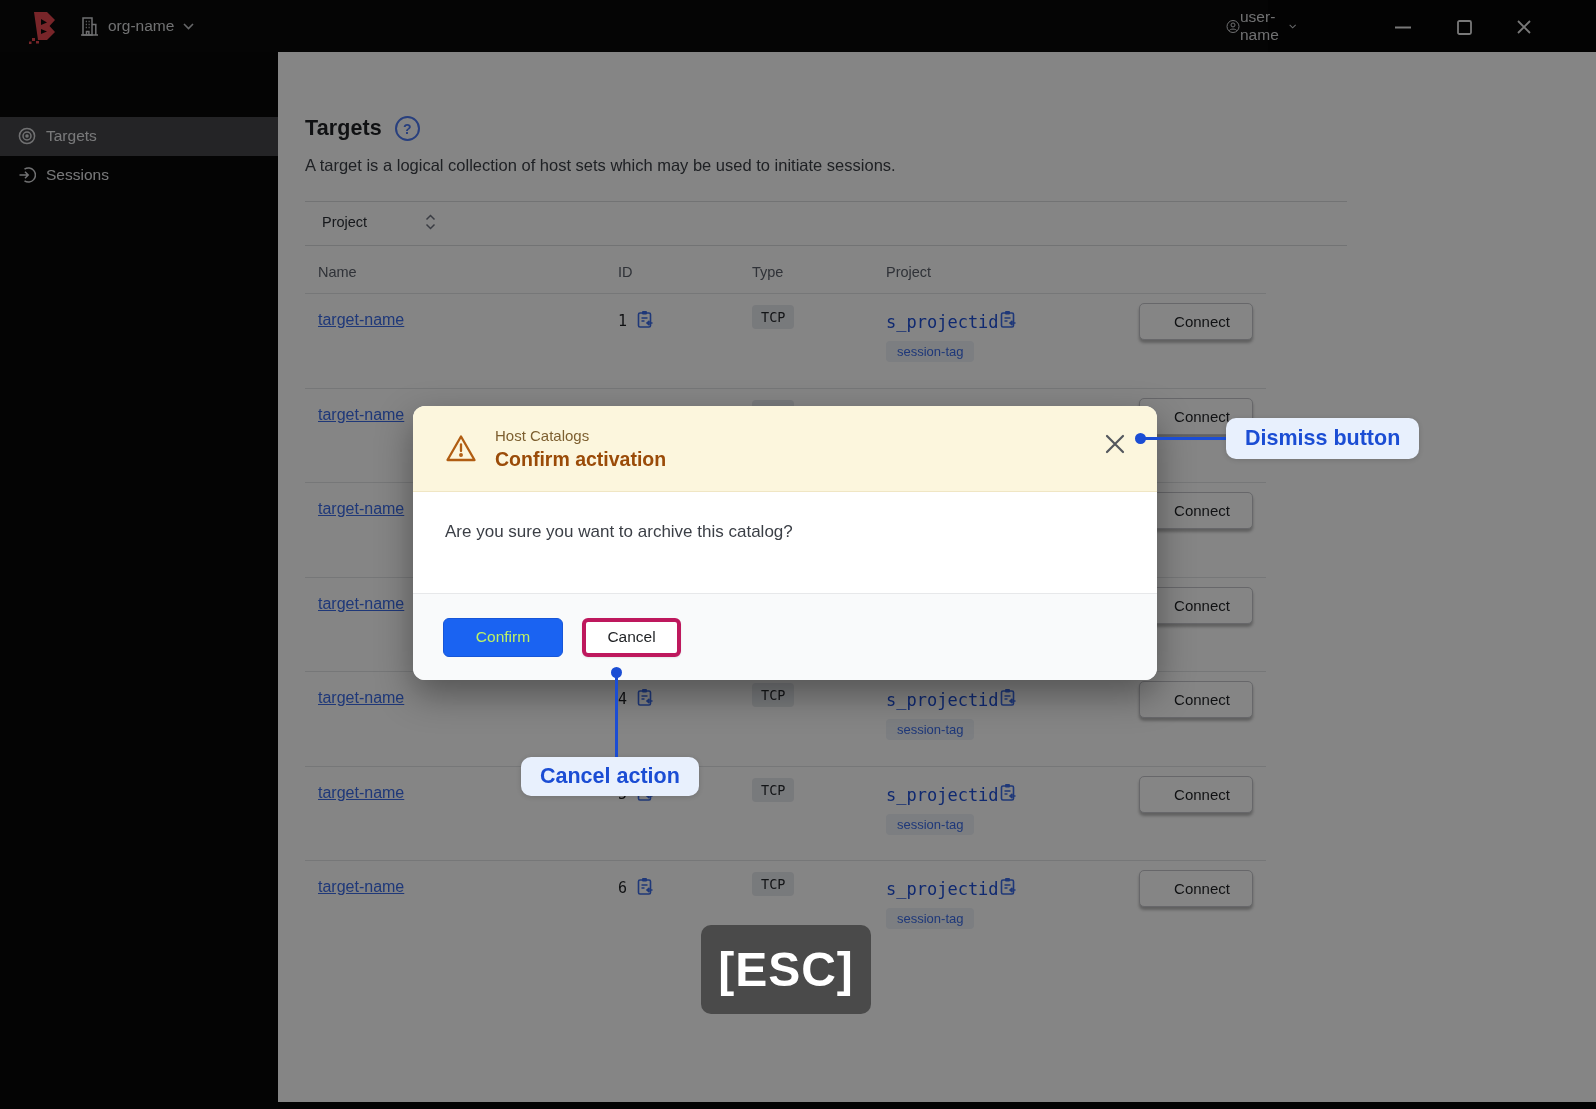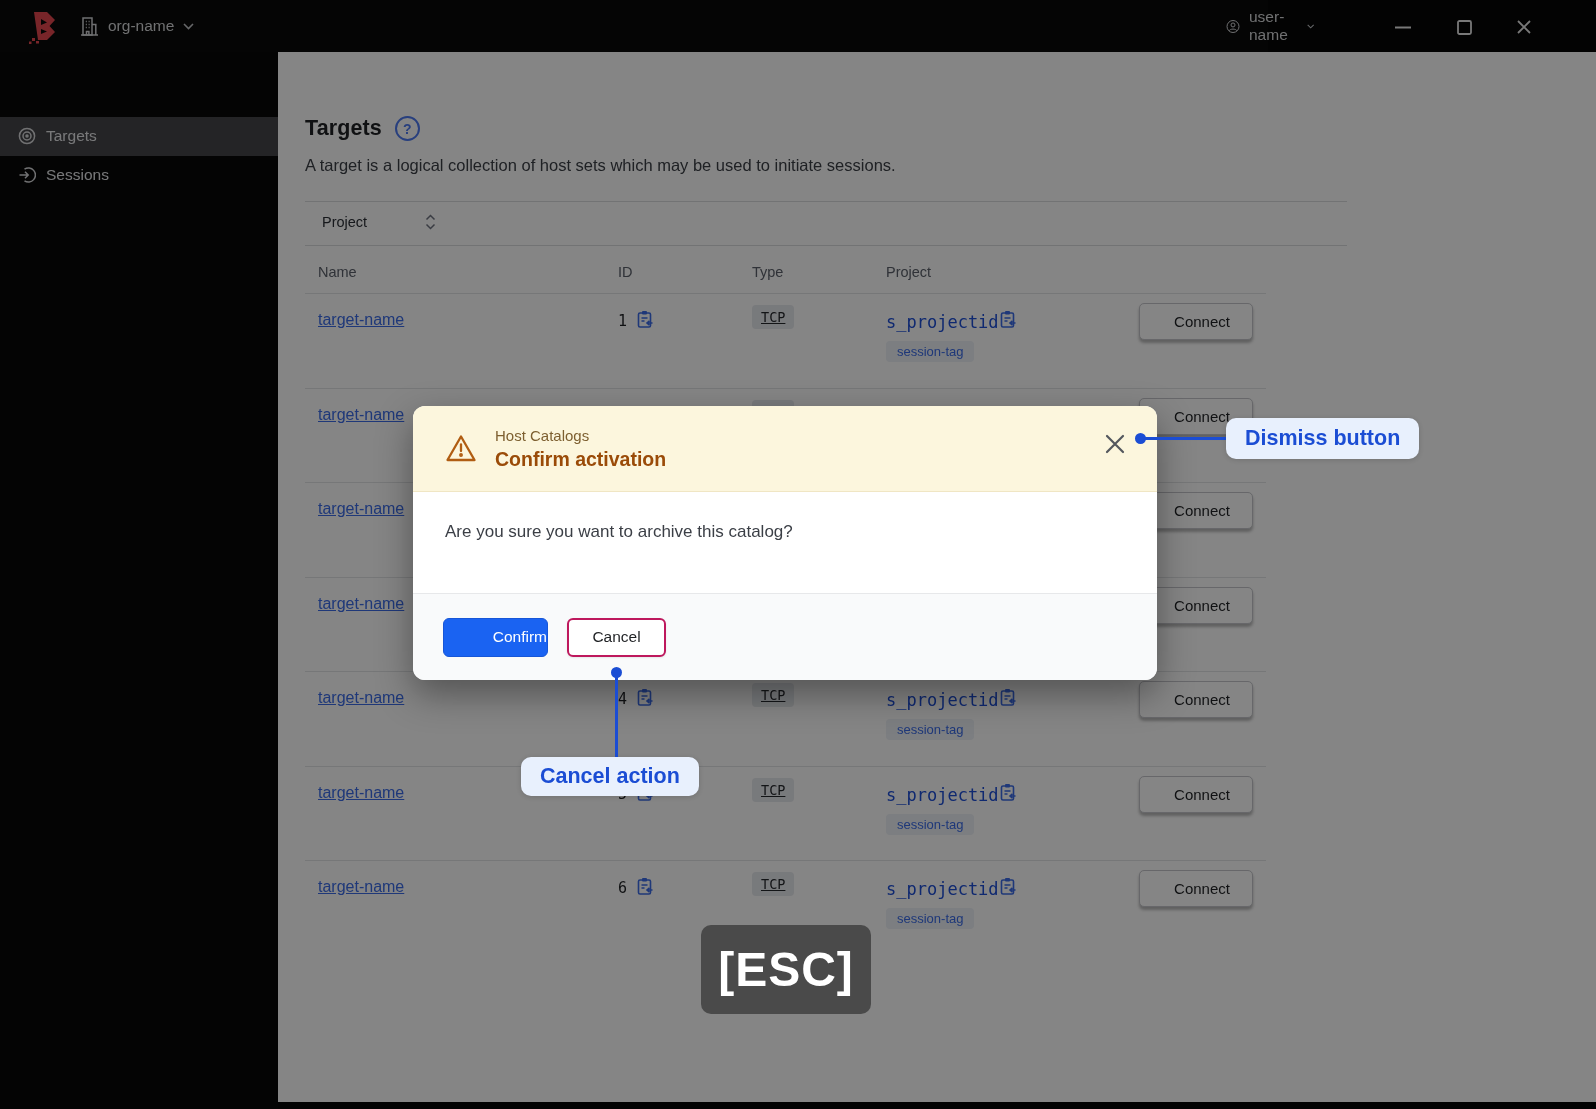--- a/index.html
+++ b/index.html
@@ -6,21 +6,21 @@
   html,body { width:1596px; height:1109px; overflow:hidden; background:#000; }
   body { position:relative; font-family:"Liberation Sans", sans-serif; }
 
   
   .app { position:absolute; inset:0; background:#050505; filter:brightness(0.52); z-index:1; }
 
   
   .topbar { position:absolute; left:0; top:0; width:1268px; height:52px; background:#0a0a0a; }
   .logo { position:absolute; left:28px; top:10px; width:32px; height:34px; }
   .org-switcher { position:absolute; left:80px; top:13px; height:26px; display:flex; align-items:center; gap:9px; color:#d7d8da; font-size:15.5px; cursor:pointer; }
-  .user-menu { position:absolute; left:1226px; top:13px; height:26px; display:flex; align-items:center; gap:9px; color:#d7d8da; font-size:15.5px; cursor:pointer; }
+  .user-menu { position:absolute; left:1226px; top:13px; height:26px; display:flex; align-items:center; color:#d7d8da; font-size:15.5px; cursor:pointer; }
   .winctl { position:absolute; top:18px; width:18px; height:18px; display:flex; align-items:center; justify-content:center; color:#e8e8e8; }
   .winctl.min { left:1394px; } .winctl.max { left:1455px; } .winctl.cls { left:1515px; }
 
   
   .sidebar { position:absolute; left:0; top:52px; width:278px; height:1057px; background:#070708; }
   .nav { position:absolute; left:0; top:65px; width:278px; }
   .nav-item { height:38.5px; display:flex; align-items:center; gap:10px; padding-left:18px; color:#e6e7e9; font-size:15.5px; cursor:pointer; }
   .nav-item.active { background:#46464a; }
   .nav-item .ic { width:18px; height:18px; flex:0 0 auto; }
 
@@ -39,37 +39,37 @@
   .thead { position:absolute; left:0; top:204px; height:37px; width:961px; font-size:14.5px; color:#5c616b; }
   .th { position:absolute; top:8px; }
   .th.c-name { left:13px; } .th.c-id { left:313px; } .th.c-type { left:447px; } .th.c-project { left:581px; }
 
   .rows { position:absolute; left:0; top:241px; width:961px; }
   .row { position:relative; height:94.5px; border-top:1px solid #e3e4e7; width:961px; }
   .target-link { position:absolute; left:13px; top:17px; font-size:16px; font-weight:500; color:#3b6ce8; text-decoration:underline; cursor:pointer; }
   .cell-id { position:absolute; left:313px; top:18px; font-family:"DejaVu Sans Mono", monospace; font-size:15px; color:#1f2124; }
   .copy-ic { position:absolute; top:16px; width:18px; height:19px; cursor:pointer; }
   .copy-id { left:331px; } .copy-prj { left:694px; }
-  .type-badge { position:absolute; left:447px; top:11px; background:#e7eaee; border-radius:4px; padding:4px 9px; font-family:"DejaVu Sans Mono", monospace; font-size:13.5px; color:#25282d;text-decoration:underline; }
+  .type-badge { position:absolute; left:447px; top:11px; background:#e7eaee; border-radius:4px; padding:4px 9px; font-family:"DejaVu Sans Mono", monospace; font-size:13.5px; color:#25282d; }
   .cell-project { position:absolute; left:581px; top:18px; font-family:"DejaVu Sans Mono", monospace; font-size:17px; color:#1d4ed8; }
   .tag-badge { position:absolute; left:581px; top:47px; background:#eef2f8; border-radius:4px; padding:3px 11px; font-size:13px; font-weight:500; color:#3b6ce8; }
   .connect-btn { position:absolute; left:834px; top:9px; width:114px; height:37px; background:#fff; border:1px solid #c6c7cb; border-radius:5px; font-family:"Liberation Sans", sans-serif; font-size:15px; color:#1f2124; box-shadow:0 3px 3px rgba(0,0,0,0.28); cursor:pointer;padding-left:12px; }
 
   
   .modal { position:absolute; left:413px; top:406px; width:744px; height:274px; background:#fff; border-radius:12px; box-shadow:0 14px 36px rgba(0,0,0,0.38); z-index:10; }
   .modal-header { position:absolute; left:0; top:0; width:100%; height:86px; background:#fcf6dd; border-bottom:1px solid #f0e6c4; border-radius:12px 12px 0 0; display:flex; align-items:center; padding:0 32px; }
   .mh-text { margin-left:18px; }
   .modal-eyebrow { font-size:15px; color:#7d5f30; }
   .modal-title { margin-top:4px; font-size:19.5px; font-weight:700; color:#9a4b08; }
   .modal-close { position:absolute; right:30px; top:27px; width:22px; height:22px; background:none; border:none; cursor:pointer; padding:0; }
   .modal-body { position:absolute; left:0; top:87px; width:100%; padding:29px 32px 0; font-size:17px; color:#3b3f46; }
   .modal-footer { position:absolute; left:0; bottom:0; width:100%; height:87px; background:#f9fafb; border-top:1px solid #e7e8ea; border-radius:0 0 12px 12px; display:flex; align-items:center; gap:19px; padding:0 30px; }
   .btn { height:39px; border-radius:6px; font-family:"Liberation Sans", sans-serif; font-size:15.5px; font-weight:500; cursor:pointer; }
-  .btn-confirm { width:105px; background:#1a63f2; border:1px solid #1756d8; color:#ffffff;text-align:right; }
-  .btn-cancel { width:99px; background:#fff; border:2px solid #be185d; color:#1f2124; box-shadow:0 1px 2px rgba(0,0,0,0.08); }
+  .btn-confirm { width:120px; background:#1a63f2; border:1px solid #1756d8; color:#bef264; }
+  .btn-cancel { width:99px; background:#fff; border:4px solid #be185d; color:#1f2124; box-shadow:0 1px 2px rgba(0,0,0,0.08); }
 
   
   .anno { z-index:20; }
   .pill { position:absolute; display:flex; align-items:center; background:#e8f0fd; color:#1b4dd4; font-weight:700; font-size:21.5px; border-radius:10px; padding:0 19px; box-shadow:0 1px 5px rgba(0,0,0,0.15); white-space:nowrap; }
   .pill-dismiss { left:1226px; top:418px; height:41px; }
   .pill-cancel { left:521px; top:757px; height:39px; }
   .dot { position:absolute; width:11px; height:11px; border-radius:50%; background:#1b4dd4; }
   .dot-dismiss { left:1135px; top:433px; }
   .dot-cancel { left:611px; top:667px; }
   .line { position:absolute; background:#1b4dd4; }

